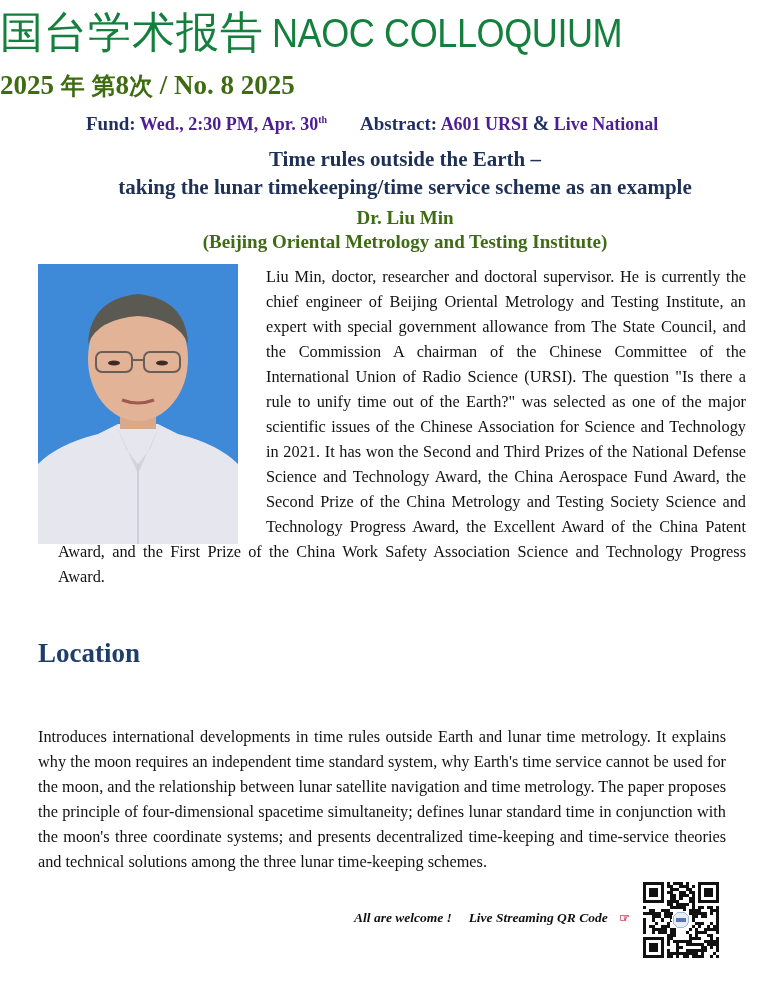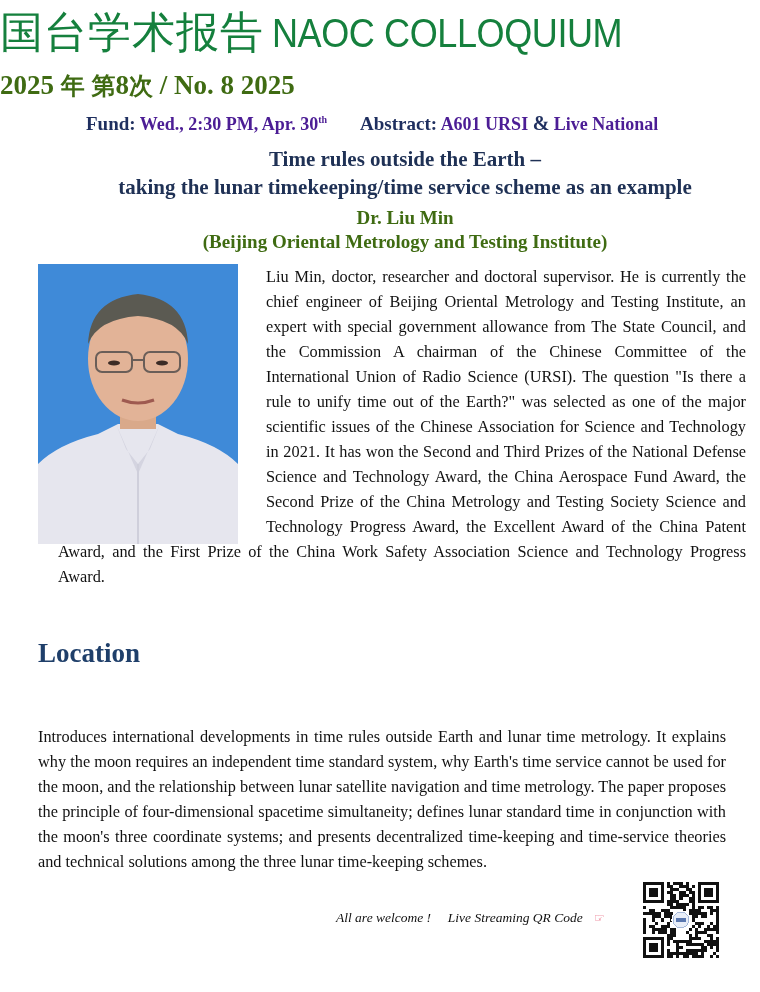--- a/index.html
+++ b/index.html
@@ -23,21 +23,21 @@
   .speaker { position: absolute; left: 0; top: 206px; width: 810px; text-align: center; color: #3f6b12; font-weight: bold; font-size: 19px; line-height: 24px; }
 
   .photo { position: absolute; left: 38px; top: 264px; width: 200px; height: 280px; background: #3f8ad8; overflow: hidden; }
 
   .bio { position: absolute; left: 38px; top: 264px; width: 688px; font-size: 16.3px; line-height: 25px; text-align: justify; color: #111; margin-left: 20px; }
   .bio .float-spacer { float: left; width: 208px; height: 275px; }
 
   .abstract-h { position: absolute; left: 38px; top: 638px; color: #1f3f6a; font-weight: bold; font-size: 27px; }
   .abstract { position: absolute; left: 38px; top: 676px; width: 688px; font-size: 16.3px; line-height: 25px; text-align: justify; color: #111; margin-top: 48px; }
 
-  .welcome { position: absolute; left: 336px; top: 910px; white-space: nowrap; font-style: italic; font-weight: normal; font-size: 13.5px; color: #111; }
+  .welcome { position: absolute; left: 354px; top: 910px; white-space: nowrap; font-style: italic; font-weight: bold; font-size: 13.5px; color: #111; }
   .welcome .gap2 { display: inline-block; width: 10px; }
   .pointer { color: #e03c5a; font-style: normal; font-size: 12px; margin-left: 8px; }
 
   .qr { position: absolute; left: 643px; top: 882px; width: 76px; height: 76px; }
 </style>
 </head>
 <body>
 
 <div class="header-title">
   <span class="cn">国台学术报告</span><span class="en">NAOC COLLOQUIUM</span>

